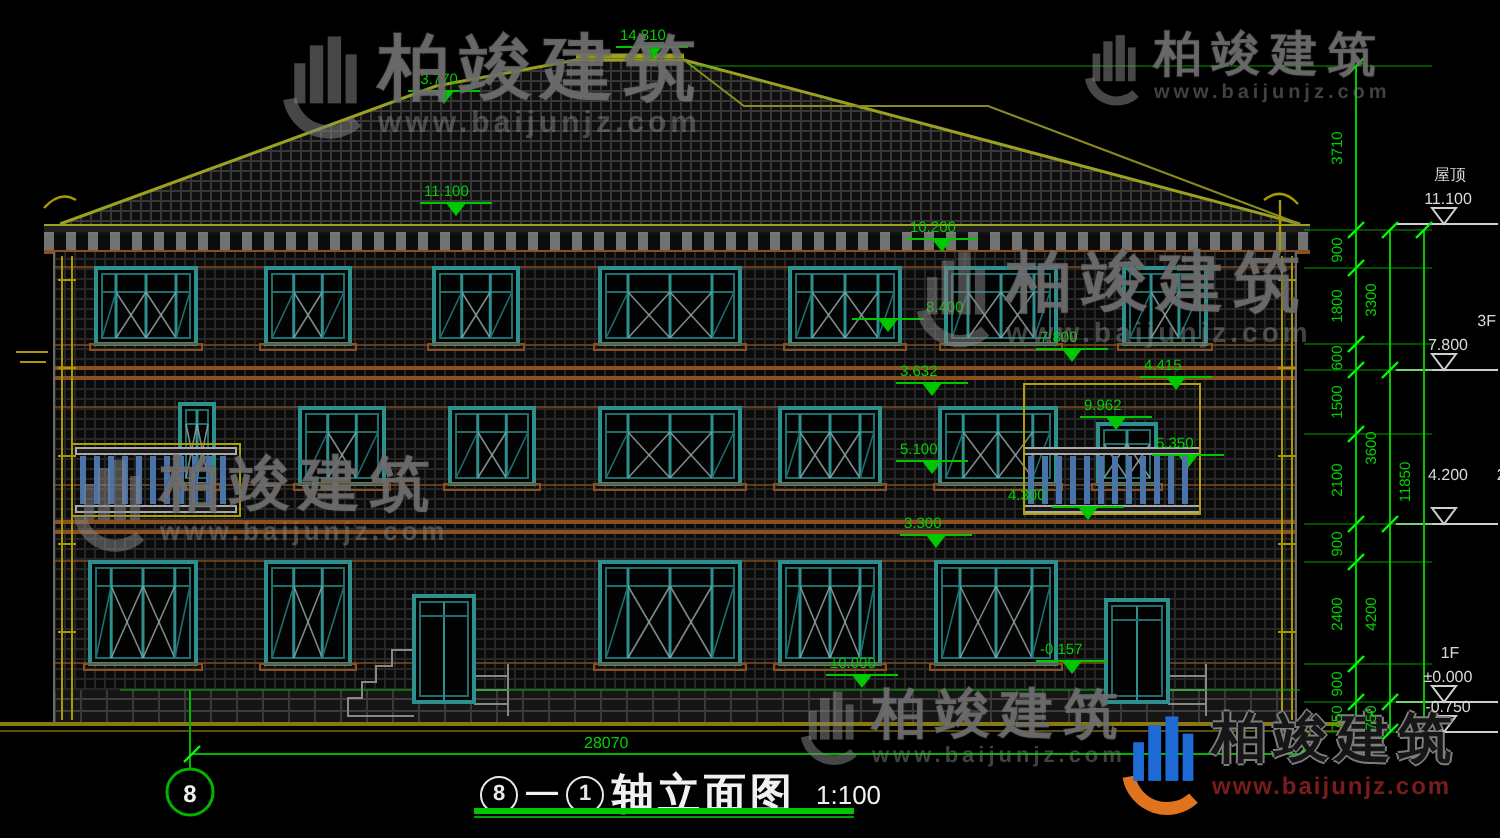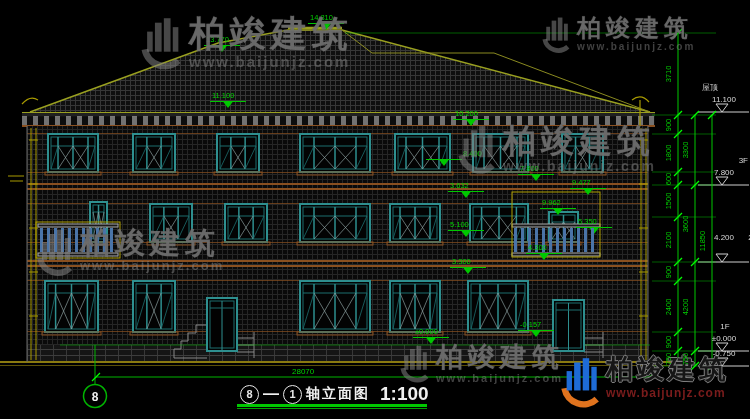--- a/index.html
+++ b/index.html
@@ -22,22 +22,22 @@
   .wtext{color:#d8d8d8;font-size:8px;line-height:9px;white-space:nowrap;}
   .vdim{transform:rotate(-90deg);transform-origin:center;text-align:center;}
   .wm{display:flex;align-items:flex-start;pointer-events:none;}
   .wm .col{display:flex;flex-direction:column;}
   .wm .t1{font-weight:bold;color:rgba(145,145,145,.55);letter-spacing:5px;line-height:1;
           text-shadow:0 0 1px rgba(60,60,60,.9);}
   .wm .t2{font-weight:bold;color:rgba(130,130,130,.5);letter-spacing:2px;line-height:1.3;}
   #title-block{display:flex;align-items:center;gap:4px;color:#f0f0f0;}
   .axcirc{display:inline-flex;width:17px;height:17px;border:1.5px solid #e8e8e8;border-radius:50%;
           align-items:center;justify-content:center;font-size:11px;font-weight:bold;color:#e8e8e8;}
-  #title-name{font-size:14px;font-weight:bold;letter-spacing:2px;}
-  #title-scale{font-size:19px;font-weight:bold;margin-left:6px;}
+  #title-name{font-size:21px;font-weight:bold;letter-spacing:2px;}
+  #title-scale{font-size:13px;font-weight:normal;margin-left:6px;}
   #brand-footer{display:flex;align-items:flex-start;gap:5px;}
   #brand-footer .b1{font-size:27px;font-weight:bold;letter-spacing:4px;line-height:1;color:#161616;
     text-shadow:-1px 0 #7e7e7e,1px 0 #7e7e7e,0 -1px #7e7e7e,0 1px #7e7e7e;}
   #brand-footer .b2{font-size:12px;font-weight:bold;color:#7a1c1c;letter-spacing:1px;margin-top:3px;}
 </style>
 </head>
 <body>
 
 <div id="canvas">
 
@@ -441,30 +441,30 @@
   </div>
 
 <div class="abs " style="left: 40px; top: 228px; width: 76px; height: 24px; background-image: repeating-linear-gradient(90deg, rgb(74, 116, 168) 0px, rgb(74, 116, 168) 3px, transparent 3px, transparent 7px);"></div>
     <div class="abs " style="left: 514px; top: 228px; width: 84px; height: 24px; background-image: repeating-linear-gradient(90deg, rgb(74, 116, 168) 0px, rgb(74, 116, 168) 3px, transparent 3px, transparent 7px);"></div>
     <div class="abs gtext" style="left: 310px; top: 14px;">14.810</div>
     <div class="abs gtext" style="left: 206px; top: 36px;">13.770</div>
     <div class="abs gtext" style="left: 212px; top: 92px;">11.100</div>
     <div class="abs gtext" style="left: 455px; top: 110px;">10.200</div>
     <div class="abs gtext" style="left: 428px; top: 150px; margin-left: 35px;">8.400</div>
     <div class="abs gtext" style="left: 520px; top: 165px;">7.800</div>
-    <div class="abs gtext" style="left: 572px; top: 179px;">9.477</div>
+    <div class="abs gtext" style="left: 572px; top: 179px;">4.415</div>
     <div class="abs gtext" style="left: 450px; top: 182px;">3.632</div>
     <div class="abs gtext" style="left: 542px; top: 199px;">9.962</div>
     <div class="abs gtext" style="left: 578px; top: 218px;">5.350</div>
     <div class="abs gtext" style="left: 450px; top: 221px;">5.100</div>
-    <div class="abs gtext" style="left: 528px; top: 244px;">4.300</div>
+    <div class="abs gtext" style="left: 504px; top: 244px;">4.300</div>
     <div class="abs gtext" style="left: 452px; top: 258px;">3.300</div>
     <div class="abs gtext" style="left: 415px; top: 328px;">±0.000</div>
     <div class="abs gtext" style="left: 520px; top: 321px;">-0.157</div>
-    <div class="abs wtext" style="left: 702px; top: 83px; width: 46px; text-align: left;">屋顶</div>
+    <div class="abs wtext" style="left: 702px; top: 83px; width: 46px; text-align: center;">屋顶</div>
     <div class="abs wtext" style="left: 700px; top: 95px; width: 48px; text-align: center;">11.100</div>
     <div class="abs wtext" style="left: 702px; top: 156px; width: 46px; text-align: right;">3F</div>
     <div class="abs wtext" style="left: 700px; top: 168px; width: 48px; text-align: center;">7.800</div>
     <div class="abs wtext" style="left: 702px; top: 233px; width: 46px; text-align: center; margin-left: 28px;">2F</div>
     <div class="abs wtext" style="left: 700px; top: 233px; width: 48px; text-align: center;">4.200</div>
     <div class="abs wtext" style="left: 702px; top: 322px; width: 46px; text-align: center;">1F</div>
     <div class="abs wtext" style="left: 700px; top: 334px; width: 48px; text-align: center;">±0.000</div>
     <div class="abs wtext" style="left: 700px; top: 349px; width: 48px; text-align: center;">-0.750</div>
     <div class="abs gtext vdim" style="left: 649px; top: 70px; width: 40px;">3710</div>
     <div class="abs gtext vdim" style="left: 649px; top: 120.5px; width: 40px;">900</div>

